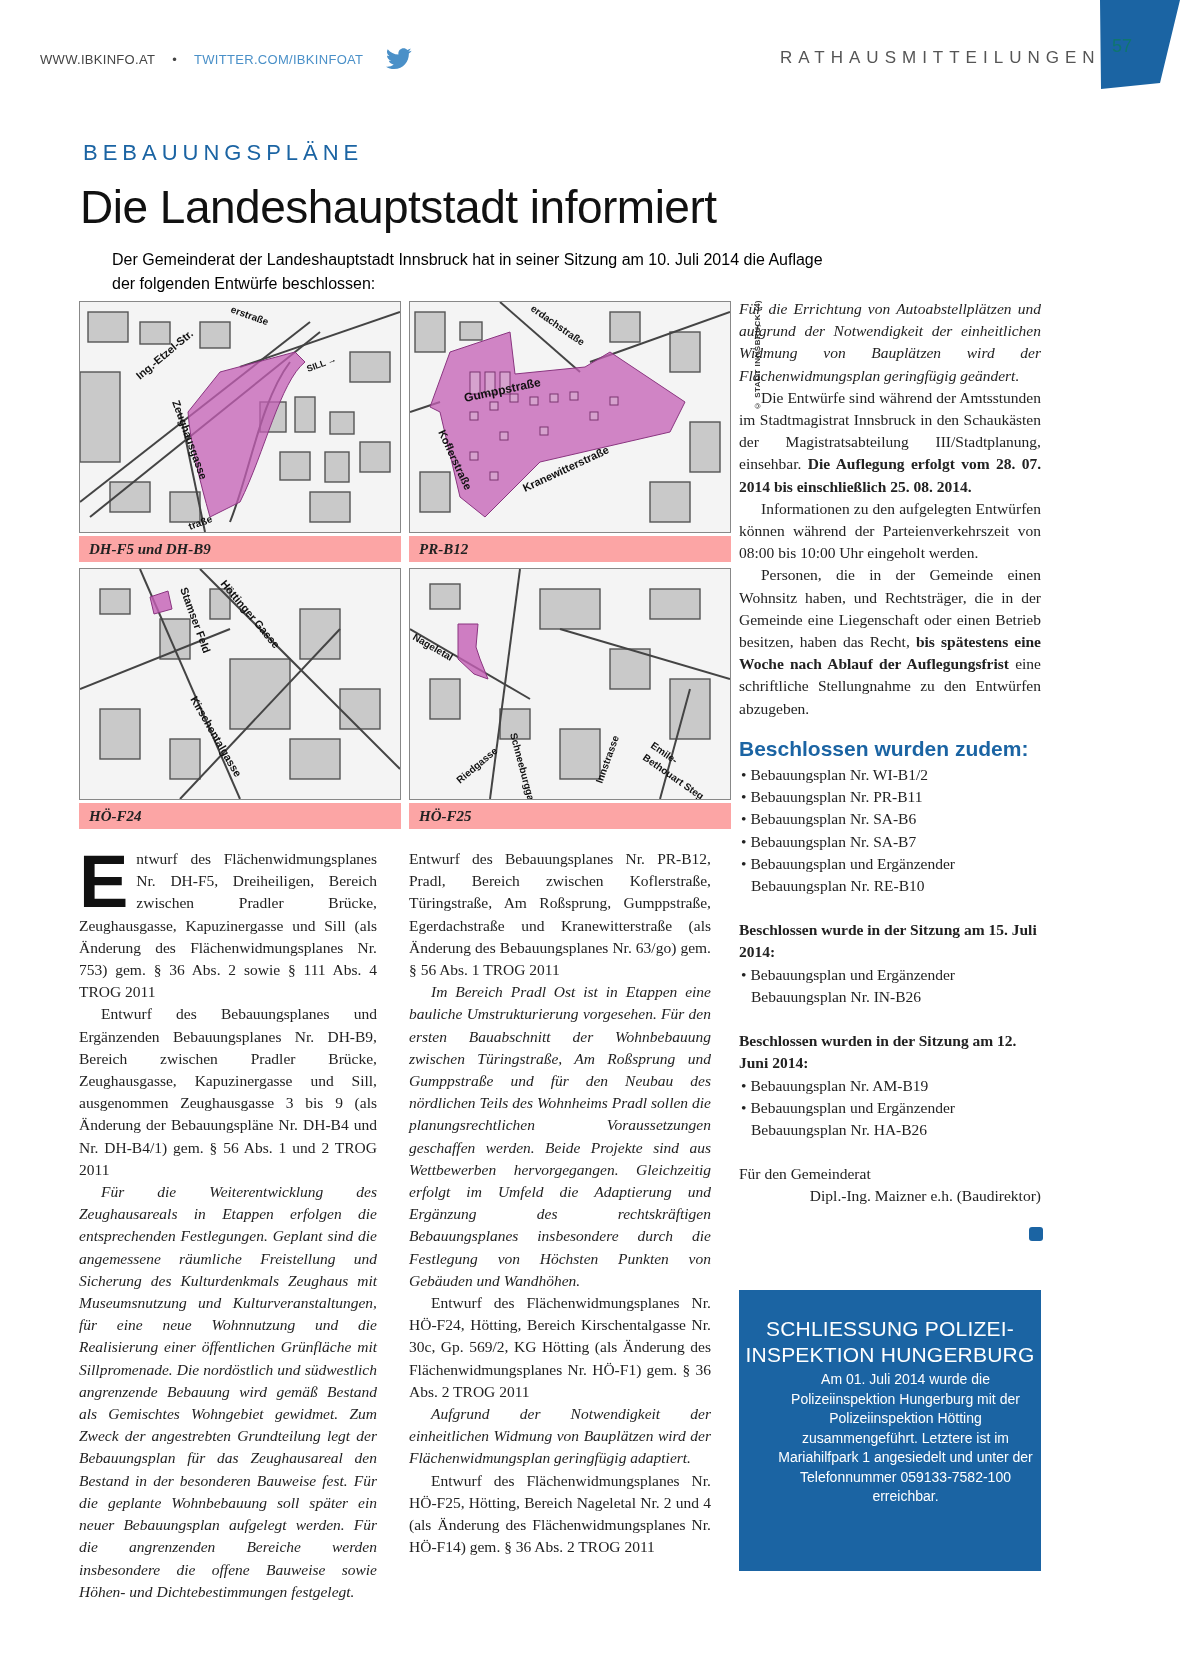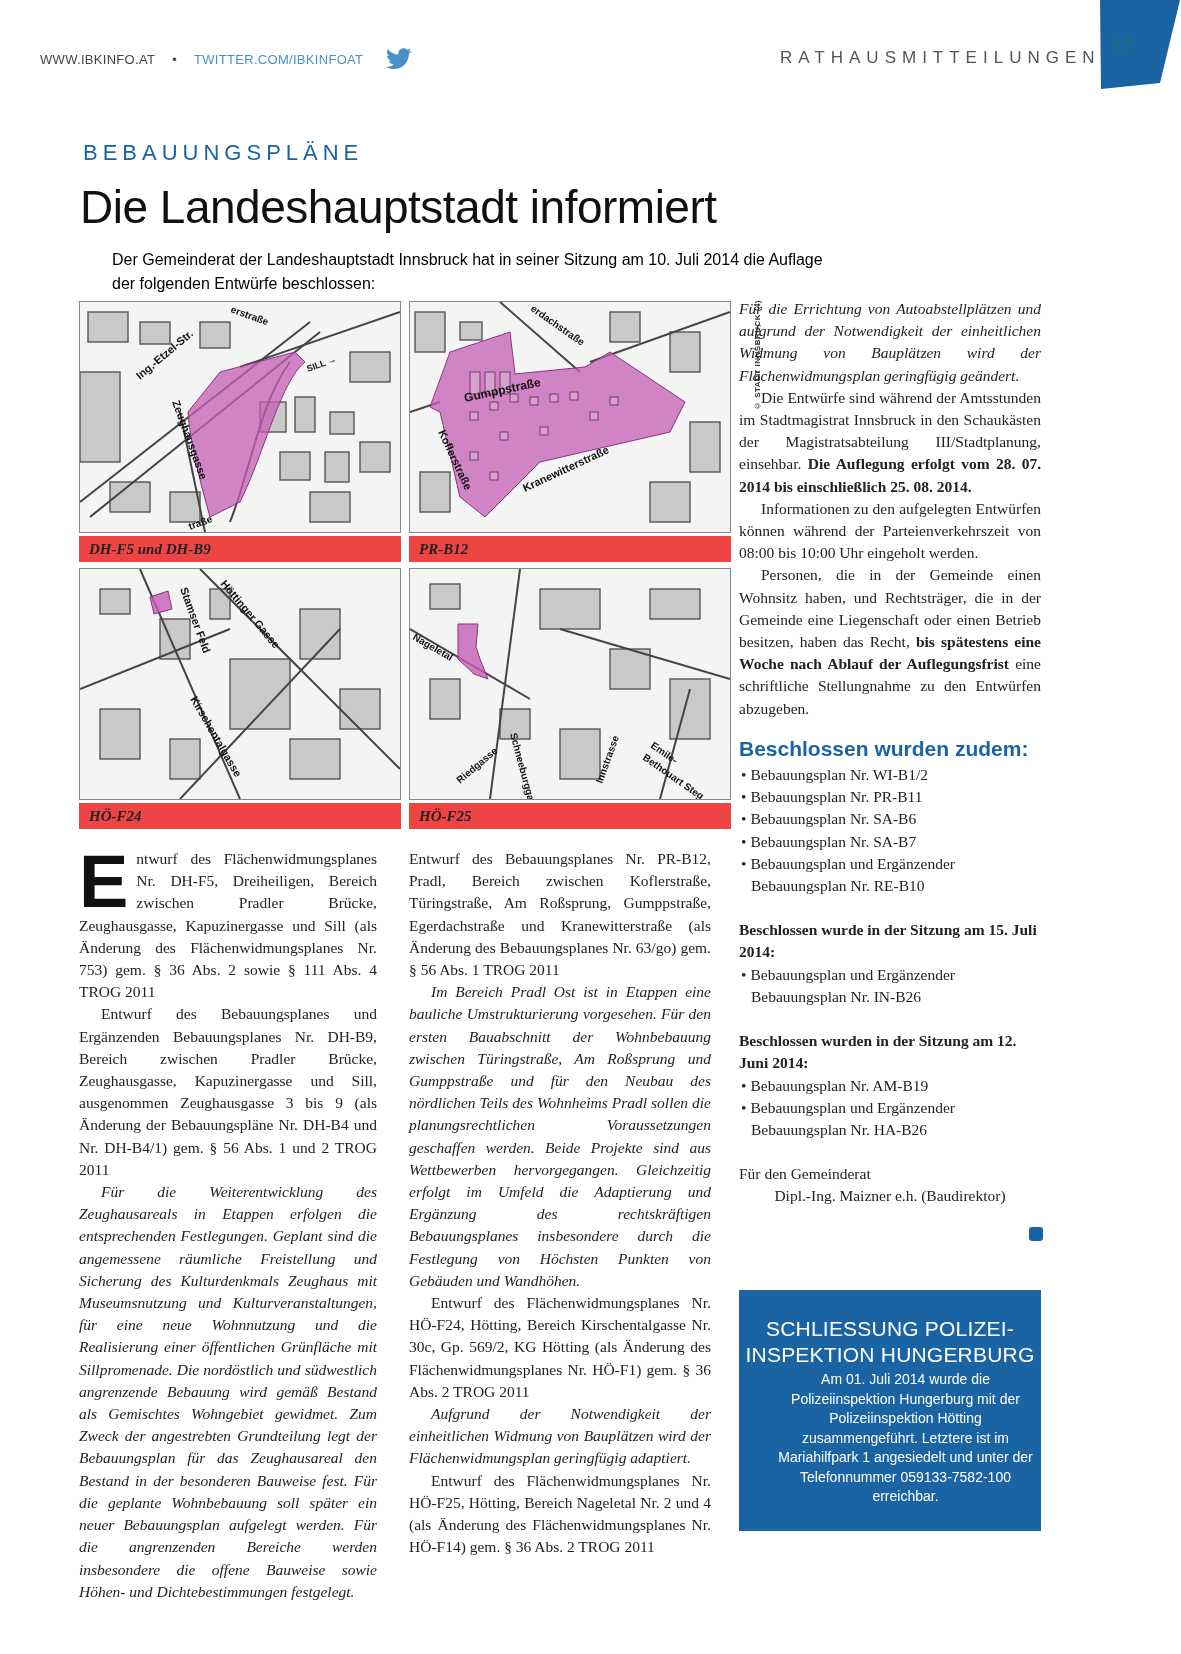--- a/index.html
+++ b/index.html
@@ -12,39 +12,39 @@
   .page-tab { position:absolute; left:1100px; top:0; width:81px; height:90px; }
   .page-num { position:absolute; left:1112px; top:36px; font-size:18px; color:#0f766e; }
 
   .kicker { position:absolute; left:83px; top:140px; font-size:22px; letter-spacing:5px; color:#1b64a3; }
   .headline { position:absolute; left:80px; top:180px; font-size:46px; color:#111; font-weight:normal; margin:0; letter-spacing:-0.5px; }
   .lede { position:absolute; left:83px; top:248px; width:720px; font-size:16px; line-height:24px; color:#000000;margin-left:29px; }
 
   .map-card { position:absolute; width:322px; }
   .map { width:320px; height:230px; border:1px solid #888; position:relative; overflow:hidden; background:#f2f2f2; }
   .map svg { display:block; }
-  .caption { margin-top:3px; background:#ef4444; height:26px; line-height:26px; padding-left:10px; font-style:italic; font-weight:bold; font-size:15px; color:#222; }
+  .caption { margin-top:3px; background:#fca5a5; height:26px; line-height:26px; padding-left:10px; font-style:italic; font-weight:bold; font-size:15px; color:#222; }
   .credit { position:absolute; left:753px; top:300px; writing-mode:vertical-rl; transform:rotate(180deg); font-size:8px; font-weight:bold; color:#333; letter-spacing:0.5px; height:110px; }
 
   .col { position:absolute; font-size:15.5px; line-height:22.2px; text-align:justify; hyphens:auto; }
   .col p { margin:0; }
   .col p.ind { text-indent:22px; }
   .col .it { font-style:italic; }
   .col b { font-weight:bold; }
   .dropcap { float:left; font-family:"Liberation Sans", sans-serif; font-weight:bold; font-size:74px; line-height:62px; margin:3px 8px 0 0; color:#111; }
 
   .subhead { font-family:"Liberation Sans", sans-serif; color:#1b64a3; font-size:21px; margin:0 0 4px 0; font-weight:bold; }
   ul.blist { list-style:none; margin:0; padding:0; }
   ul.blist li { padding-left:12px; text-indent:-10px; line-height:22.2px; text-align:left; }
   ul.blist li::before { content:"\2022"; margin-right:4px; }
   .gap { height:22px; }
   .bhead { font-weight:bold; text-align:left; }
   .sig-square { position:absolute; left:1029px; top:1227px; width:14px; height:14px; background:#1b64a3; border-radius:3px; }
 
-  .infobox { position:absolute; left:739px; top:1290px; width:302px; height:241px; background:#1b64a3; color:#fff; text-align:center; font-family:"Liberation Sans", sans-serif; }
+  .infobox { position:absolute; left:739px; top:1290px; width:302px; height:281px; background:#1b64a3; color:#fff; text-align:center; font-family:"Liberation Sans", sans-serif; }
   .infobox .title { font-size:21px; line-height:26px; margin-top:26px; letter-spacing:0.2px; }
   .infobox .body { font-size:14px; line-height:19.5px; margin-top:2px; padding:0 6px;margin-left:31px; }
 </style>
 </head>
 <body>
 
 <div class="header-left sans">
   <span>WWW.IBKINFO.AT</span>
   <span>•</span>
   <span class="tw">TWITTER.COM/IBKINFOAT</span>
@@ -246,20 +246,20 @@
     <li>Bebauungsplan und Ergänzender Bebauungsplan Nr. IN-B26</li>
   </ul>
   <div class="gap"></div>
   <p class="bhead">Beschlossen wurden in der Sitzung am 12. Juni 2014:</p>
   <ul class="blist">
     <li>Bebauungsplan Nr. AM-B19</li>
     <li>Bebauungsplan und Ergänzender Bebauungsplan Nr. HA-B26</li>
   </ul>
   <div class="gap"></div>
   <p style="text-align:left">Für den Gemeinderat</p>
-  <p style="text-align:center">Dipl.-Ing. Maizner e.h. (Baudirektor)</p>
+  <p style="text-align:right">Dipl.-Ing. Maizner e.h. (Baudirektor)</p>
 </div>
 <div class="sig-square"></div>
 
 <div class="infobox">
   <div class="title">SCHLIESSUNG POLIZEI-INSPEKTION HUNGERBURG</div>
   <div class="body">Am 01. Juli 2014 wurde die Polizeiinspektion Hungerburg mit der Polizeiinspektion Hötting zusammengeführt. Letztere ist im Mariahilfpark 1 angesiedelt und unter der Telefonnummer 059133-7582-100 erreichbar.</div>
 </div>
 
 </body></html>

